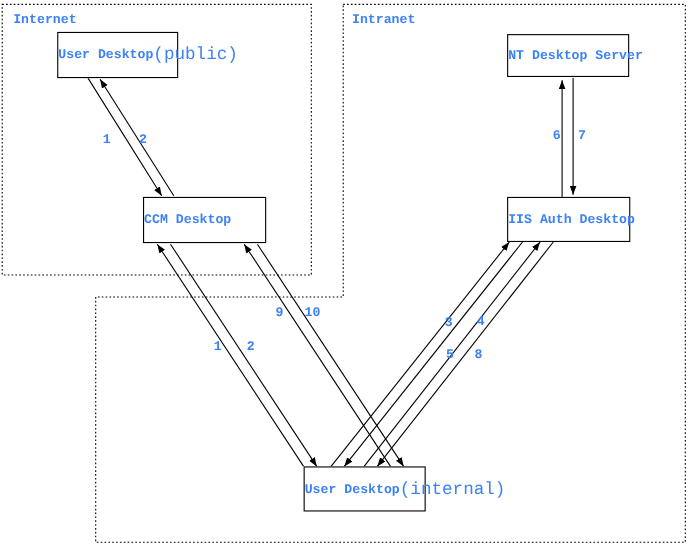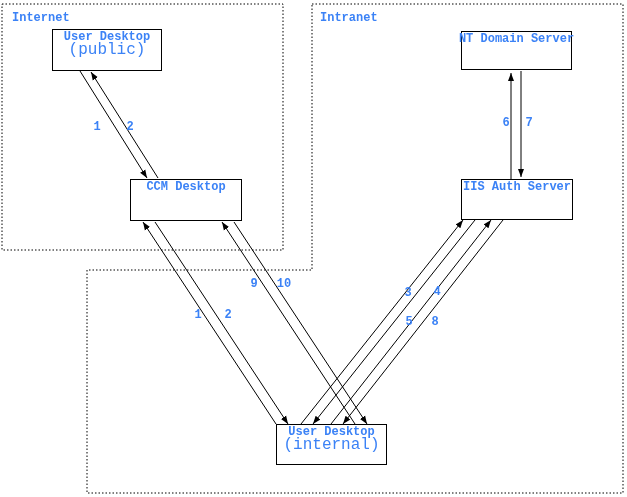--- a/index.html
+++ b/index.html
@@ -14,21 +14,21 @@
   #wires{position:absolute;left:0;top:0;width:627px;height:497px;}
   .zone-label{
     position:absolute;
     font-size:12px;font-weight:bold;letter-spacing:0;
     white-space:nowrap;
   }
   .node{
     position:absolute;
     border:1px solid #000;
     background:#ffffff;
-    display:flex;flex-direction:column;align-items:center;justify-content:flex-start;
+    display:flex;flex-direction:row;align-items:center;justify-content:flex-start;
     box-sizing:border-box;
   }
   .node .lbl{
     font-size:12px;font-weight:bold;white-space:nowrap;line-height:14px;
   }
   .node .sub{
     font-size:16px;font-weight:normal;white-space:nowrap;line-height:12px;
   }
   .num{
     position:absolute;
@@ -76,25 +76,25 @@
   <div class="node" style="left:52px;top:29px;width:110px;height:42px;">
     <div class="lbl">User Desktop</div>
     <div class="sub">(public)</div>
   </div>
 
   <div class="node" style="left:130px;top:179px;width:112px;height:42px;">
     <div class="lbl">CCM Desktop</div>
   </div>
 
   <div class="node" style="left:461px;top:31px;width:111px;height:39px;">
-    <div class="lbl">NT Domain Server</div>
+    <div class="lbl">NT Desktop Server</div>
   </div>
 
   <div class="node" style="left:461px;top:179px;width:112px;height:41px;">
-    <div class="lbl">IIS Auth Server</div>
+    <div class="lbl">IIS Auth Desktop</div>
   </div>
 
   <div class="node" style="left:276px;top:424px;width:111px;height:41px;">
     <div class="lbl">User Desktop</div>
     <div class="sub">(internal)</div>
   </div>
 
   <span class="num" style="left:97px;top:127px;">1</span>
   <span class="num" style="left:130px;top:127px;">2</span>
 

